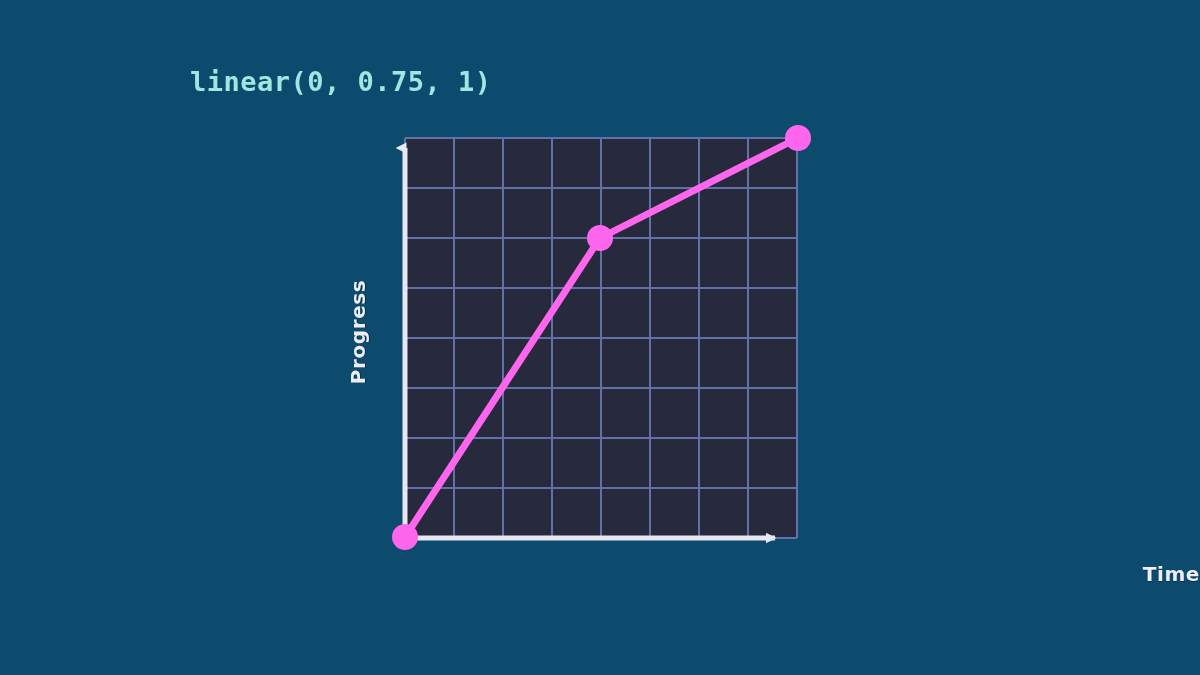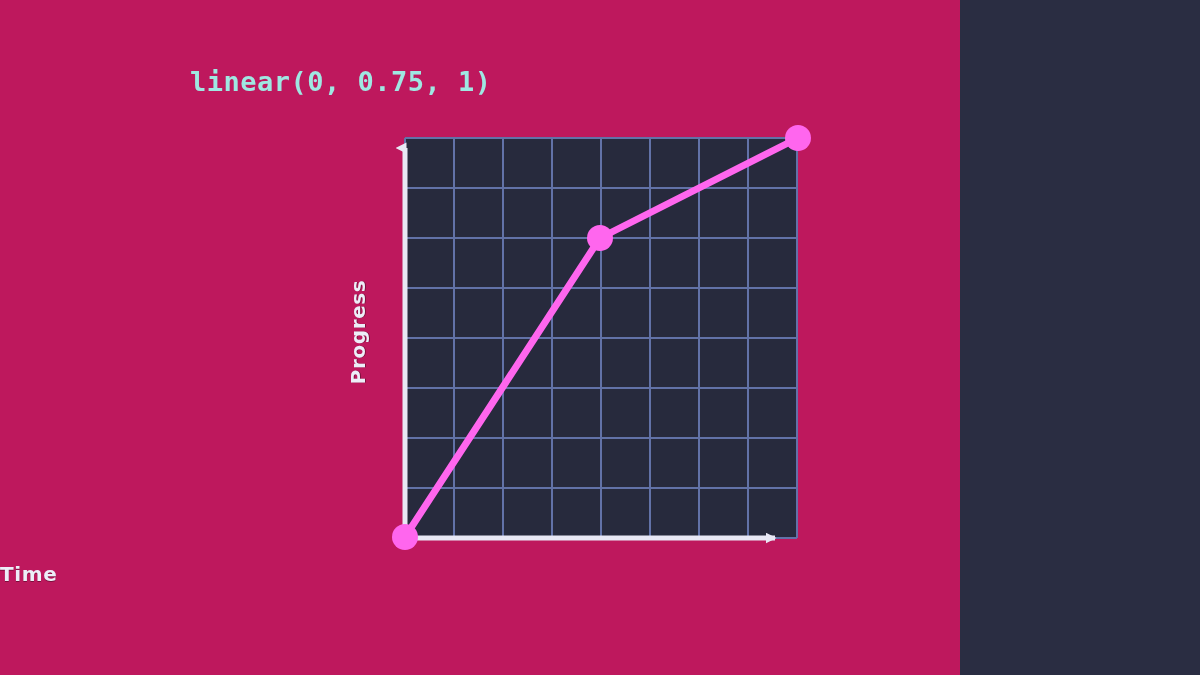--- a/index.html
+++ b/index.html
@@ -3,23 +3,23 @@
 <meta charset="utf-8">
 <title>Easing Curve Illustration</title>
 <style>
   html, body {
     margin: 0;
     padding: 0;
     background: #2a2d42;
   }
   #stage {
     position: relative;
-    width: 960px;
+    width: 1200px;
     height: 675px;
-    background: #be185d;
+    background: #0c4a6e;
     overflow: hidden;
     font-family: "DejaVu Sans", sans-serif;
   }
   #chart-title {
     position: absolute;
     left: 190px;
     top: 66px;
     font-family: "DejaVu Sans Mono", monospace;
     font-size: 27px;
     font-weight: bold;
@@ -44,21 +44,21 @@
     color: #edeef8;
     letter-spacing: 0.6px;
     white-space: nowrap;
     user-select: none;
     text-shadow: 0 1px 0 rgba(0,0,0,0.35);
   }
   #x-axis-label {
     left: 0;
     top: 562px;
     width: 1200px;
-    text-align: left;
+    text-align: right;
   }
   #y-axis-label {
     left: 358px;
     top: 332px;
     transform: translate(-50%, -50%) rotate(-90deg);
     transform-origin: center center;
   }
 </style>
 </head>
 <body>

